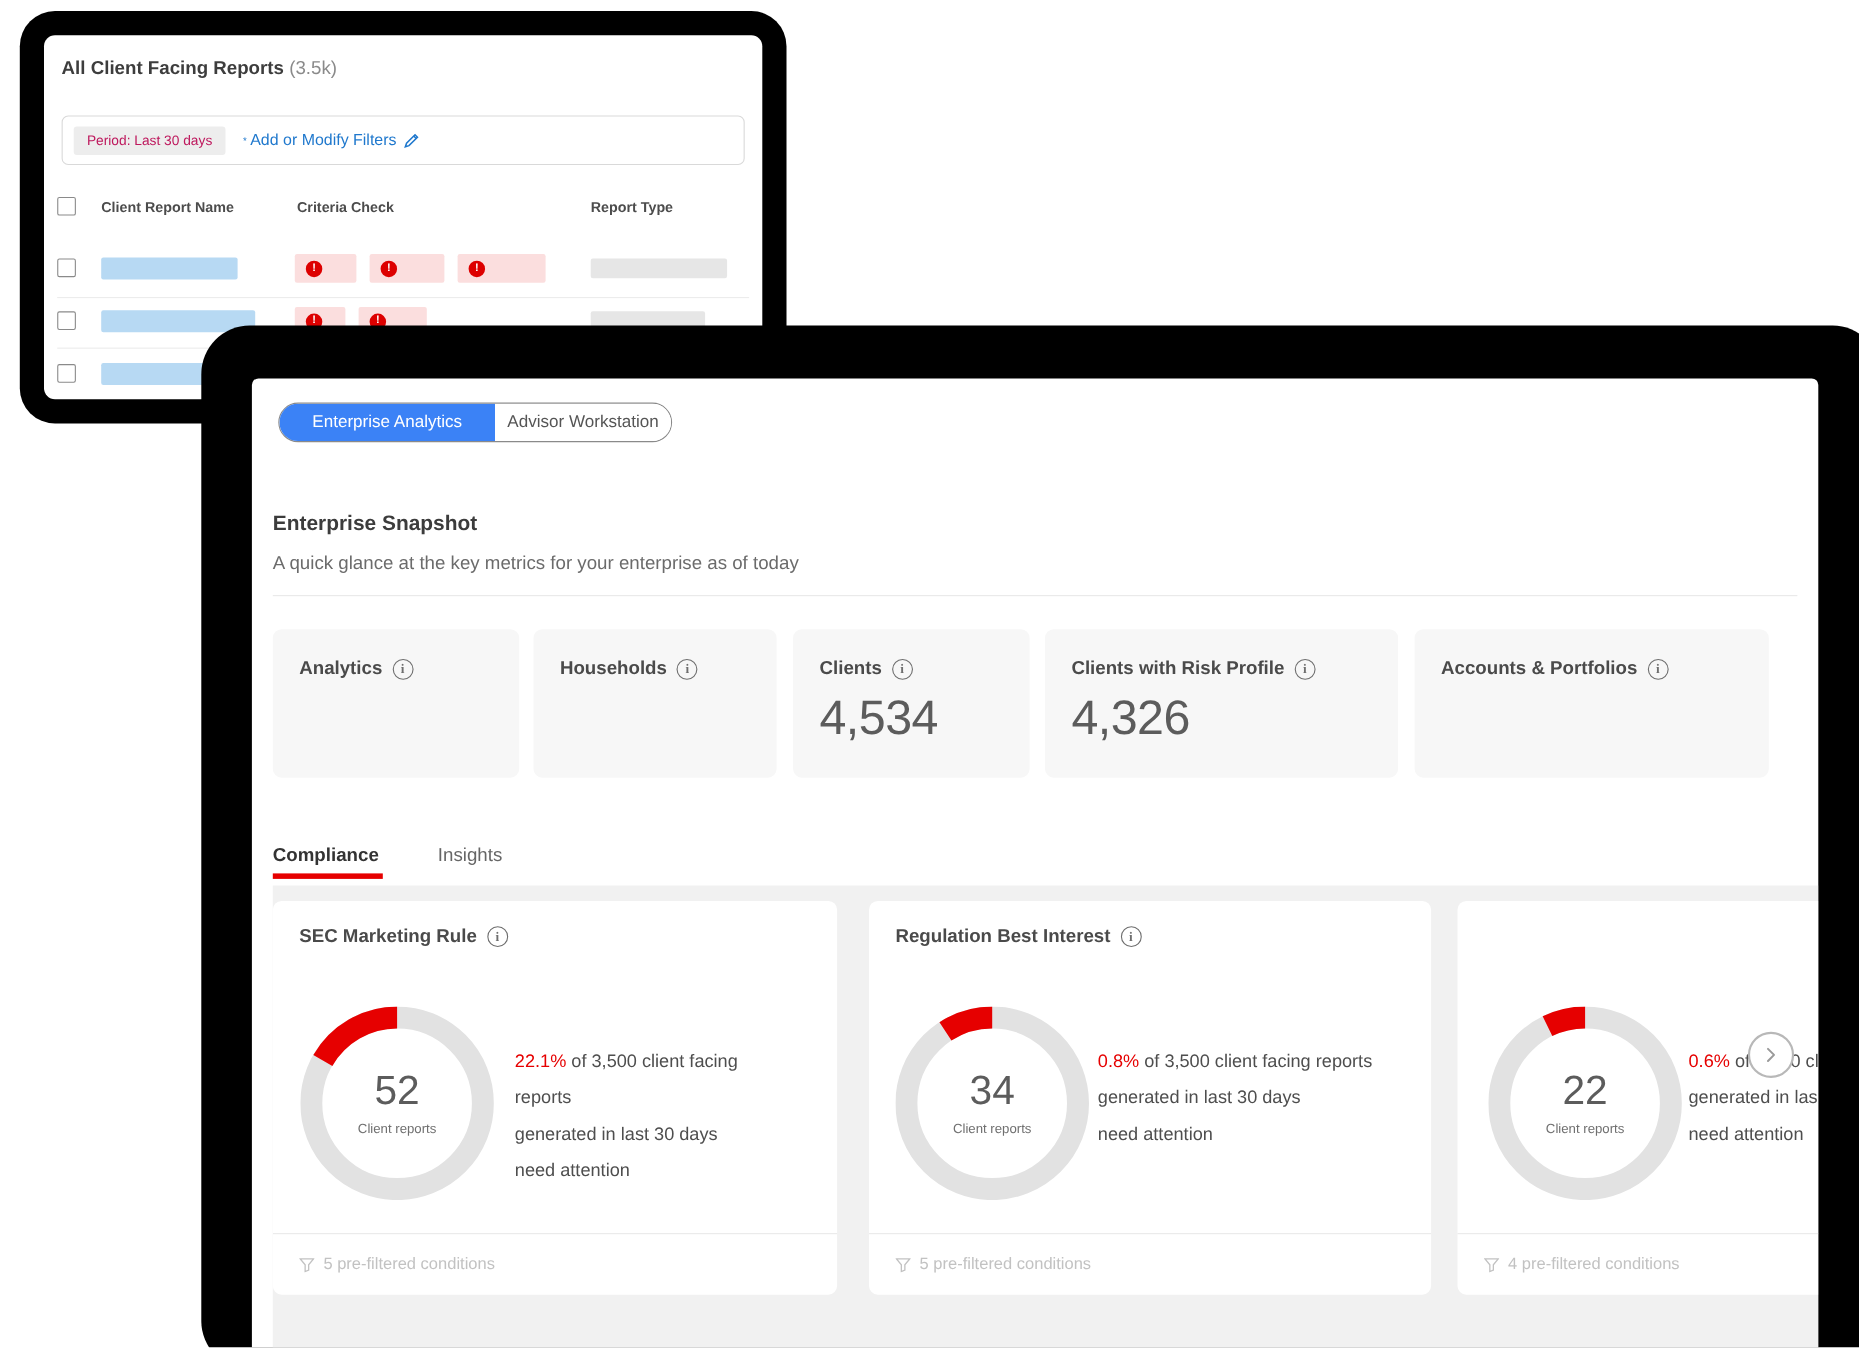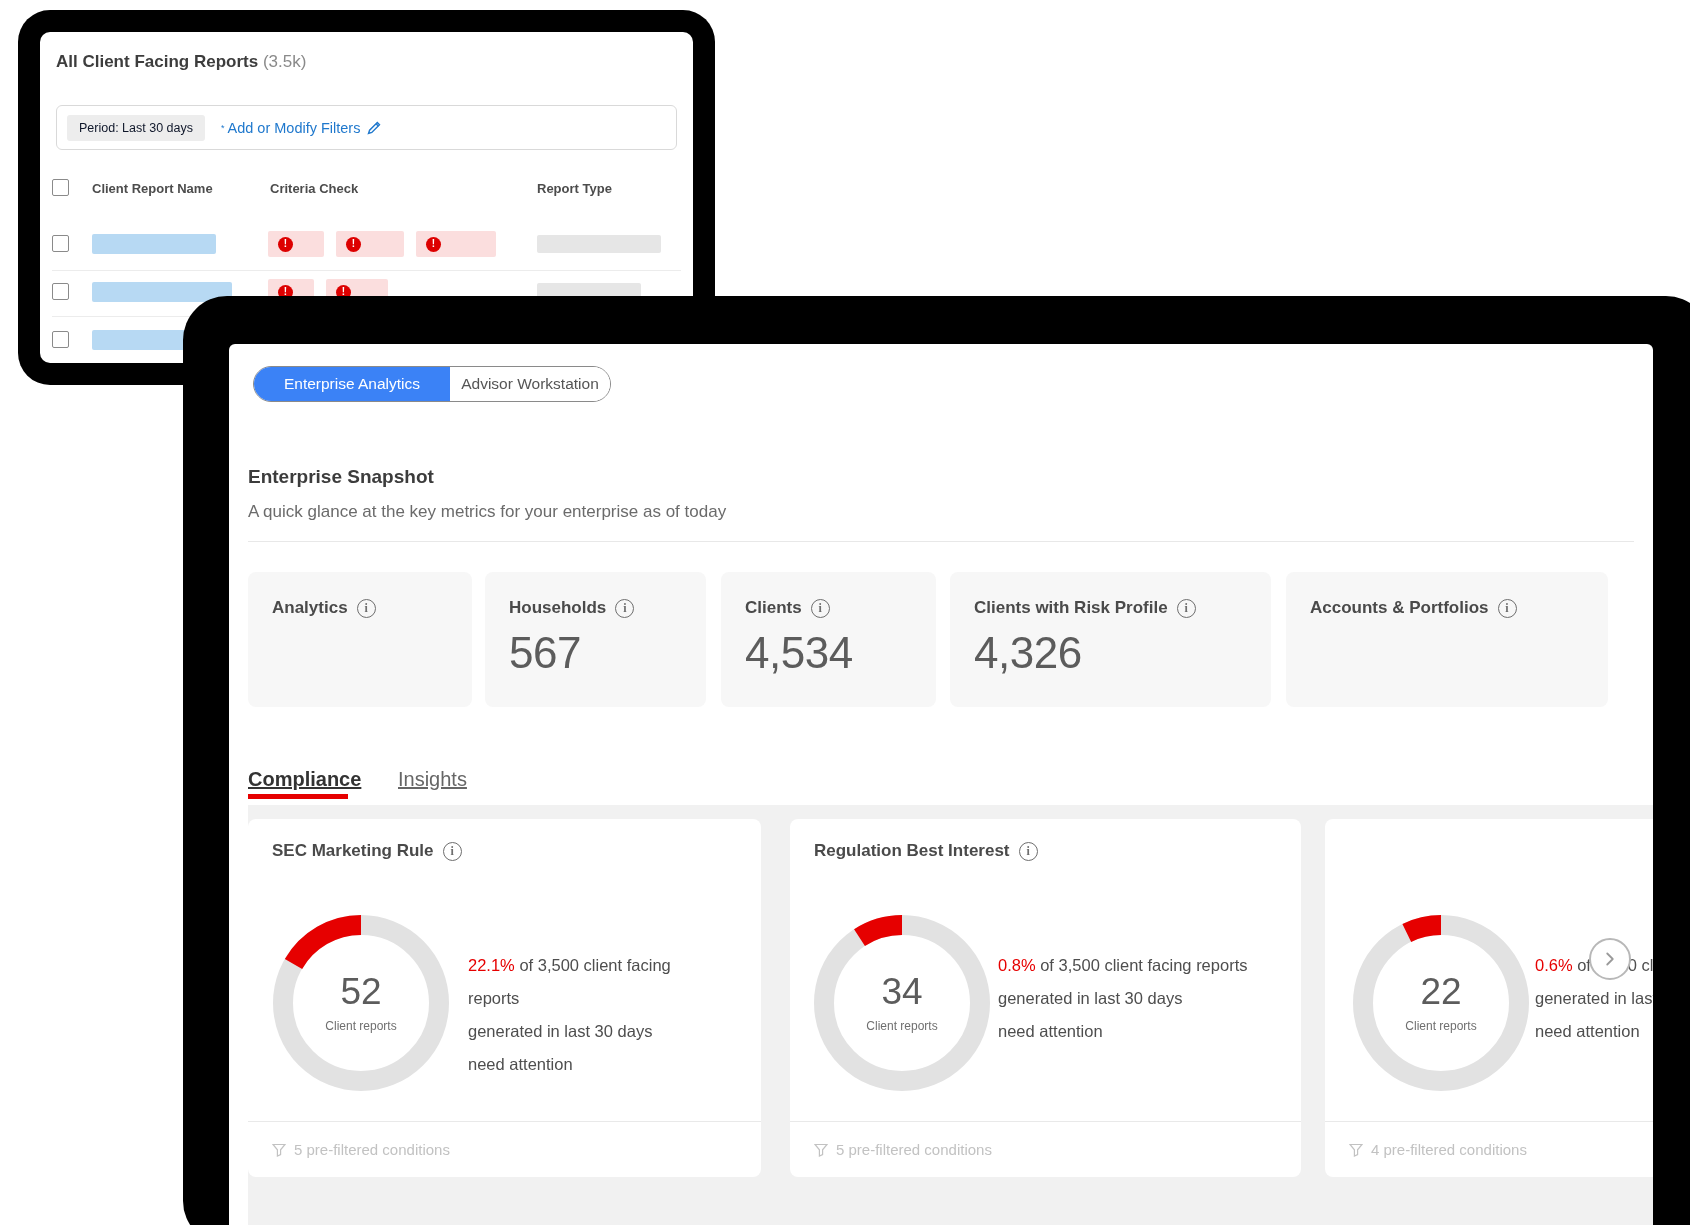--- a/index.html
+++ b/index.html
@@ -13,21 +13,21 @@
   .reports-inner { position:relative; width:100%; height:100%; background:#fff; border-radius:10px; overflow:hidden; }
   .main-frame { left:183px; top:296px; width:1527px; height:949px; border-radius:44px; padding:48px 57px 0 46px; }
   .main-inner { position:relative; width:1424px; height:901px; background:#fff; border-radius:6px; overflow:hidden; }
 
   .abs { position:absolute; }
 
   
   .rp-title { left:16px; top:20px; font-size:17px; font-weight:bold; color:#3d3d3d; }
   .rp-count { font-weight:normal; color:#8a8a8a; }
   .filter-bar { left:16px; top:73px; width:621px; height:45px; border:1px solid #d9d9d9; border-radius:6px; display:flex; align-items:center; padding:0 10px; }
-  .filter-chip { background:#ededed; border-radius:3px; padding:6px 12px; font-size:12.5px; color:#0f172a; }
+  .filter-chip { background:#ededed; border-radius:3px; padding:6px 12px; font-size:12.5px; color:#be185d; }
   .filter-link { margin-left:16px; font-size:14.5px; color:#1f78cd; display:flex; align-items:center; gap:6px; cursor:pointer; }
   .filter-link sup { font-size:9px; margin-right:-3px; }
   .checkbox { width:17px; height:17px; border:1.5px solid #8a8a8a; border-radius:2px; background:#fff; }
   .th { font-size:13px; font-weight:bold; color:#4c4c4c; }
   .bar { border-radius:2px; }
   .bar-blue { background:#b7d9f3; height:20px; }
   .bar-gray { background:#e6e6e6; height:18px; }
   .chip { background:#fbdede; height:26px; border-radius:2px; display:flex; align-items:center; padding-left:10px; }
   .badge { width:15px; height:15px; border-radius:50%; background:#dd0000; color:#fff; font-size:10px; font-weight:bold; display:flex; align-items:center; justify-content:center; line-height:1; }
   .hline { height:1px; background:#ececec; }
@@ -37,21 +37,21 @@
   .pill-seg { display:flex; align-items:center; justify-content:center; font-size:15.5px; cursor:pointer; }
   .pill-dark { width:196px; background:#3b82f6; color:#fff; }
   .pill-light { width:160px; background:#fff; color:#555; }
   .h1 { font-size:19px; font-weight:bold; color:#3c3c3c; }
   .sub { font-size:17px; color:#6b6b6b; }
   .divider { background:#e8e8e8; height:1px; }
   .metric-card { position:absolute; top:228px; height:135px; background:#f7f7f7; border-radius:8px; padding:26px 0 0 24px; }
   .metric-label { font-size:17px; font-weight:bold; color:#4a4a4a; display:flex; align-items:center; gap:9px; }
   .metric-value { font-size:44px; color:#5c5c5c; margin-top:10px; letter-spacing:-0.5px; }
   .info { display:inline-flex; width:19px; height:19px; border:1.5px solid #6e6e6e; border-radius:50%; color:#6e6e6e; font-size:12px; font-family:"Liberation Serif", serif; font-weight:bold; align-items:center; justify-content:center; flex:none; cursor:pointer; }
-  .sec-tab { position:absolute; top:424px; font-size:20px; cursor:pointer;text-decoration:underline; }
+  .sec-tab { position:absolute; top:424px; font-size:17px; cursor:pointer; }
   .sec-tab.active { font-weight:bold; color:#333; }
   .sec-tab.idle { color:#666; }
   .red-underline { position:absolute; left:19px; top:450px; width:100px; height:5px; background:#e60000; }
   .gray-panel { position:absolute; left:19px; top:461px; width:1405px; height:430px; background:#f1f1f1; overflow:hidden; }
   .ccard { position:absolute; top:14px; height:358px; background:#fff; border-radius:8px; }
   .ccard-title { position:absolute; left:24px; top:22px; font-size:17px; font-weight:bold; color:#4a4a4a; display:flex; align-items:center; gap:9px; }
   .donut { position:absolute; top:96px; width:176px; height:176px; }
   .donut-num { position:absolute; left:0; top:56px; width:176px; text-align:center; font-size:37px; color:#5c5c5c; }
   .donut-lbl { position:absolute; left:0; top:104px; width:176px; text-align:center; font-size:12px; color:#6f6f6f; }
   .ctext { position:absolute; top:130px; width:250px; font-size:16.5px; line-height:33px; color:#4e4e4e; }
@@ -143,21 +143,20 @@
         <div class="metric-label">
             <span>Analytics</span>
             <span class="info">i</span>
           </div>
       </div>
       <div class="metric-card" style="left:256px; width:221px;">
         <div class="metric-label">
             <span>Households</span>
             <span class="info">i</span>
           </div>
-        <div class="metric-value">567</div>
       </div>
       <div class="metric-card" style="left:492px; width:215px;">
         <div class="metric-label">
             <span>Clients</span>
             <span class="info">i</span>
           </div>
         <div class="metric-value">4,534</div>
       </div>
       <div class="metric-card" style="left:721px; width:321px;">
         <div class="metric-label">

